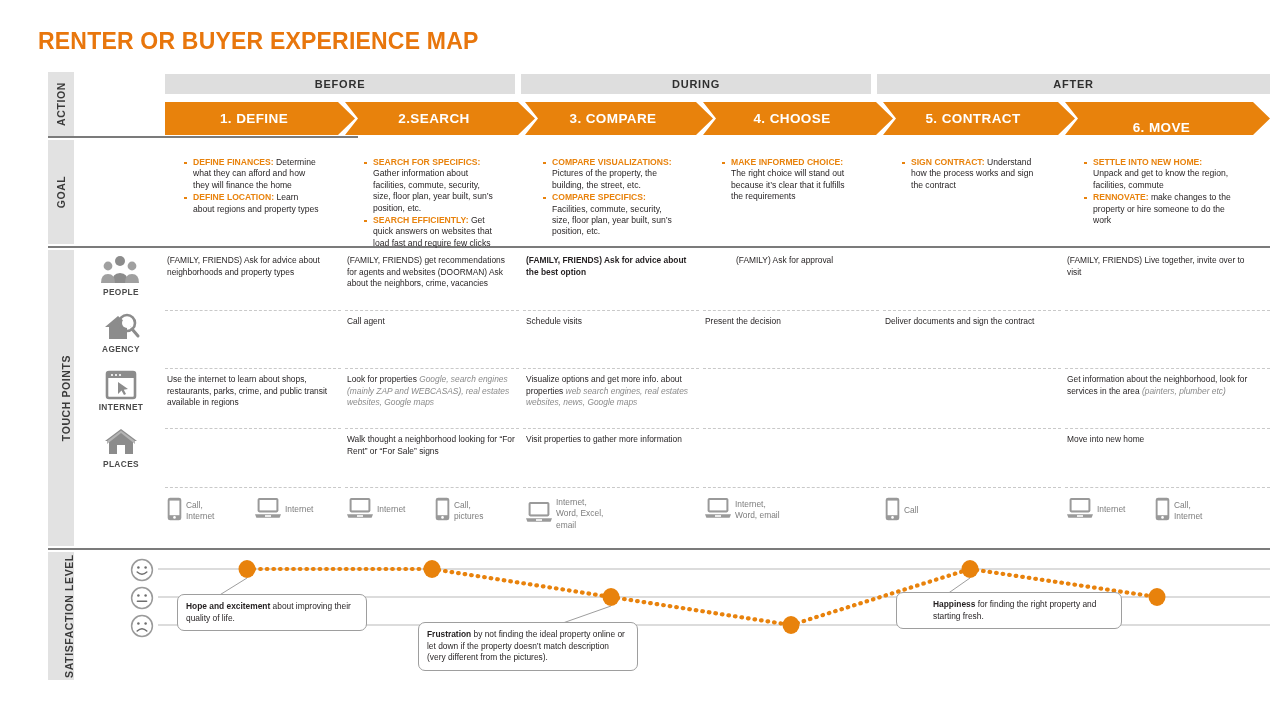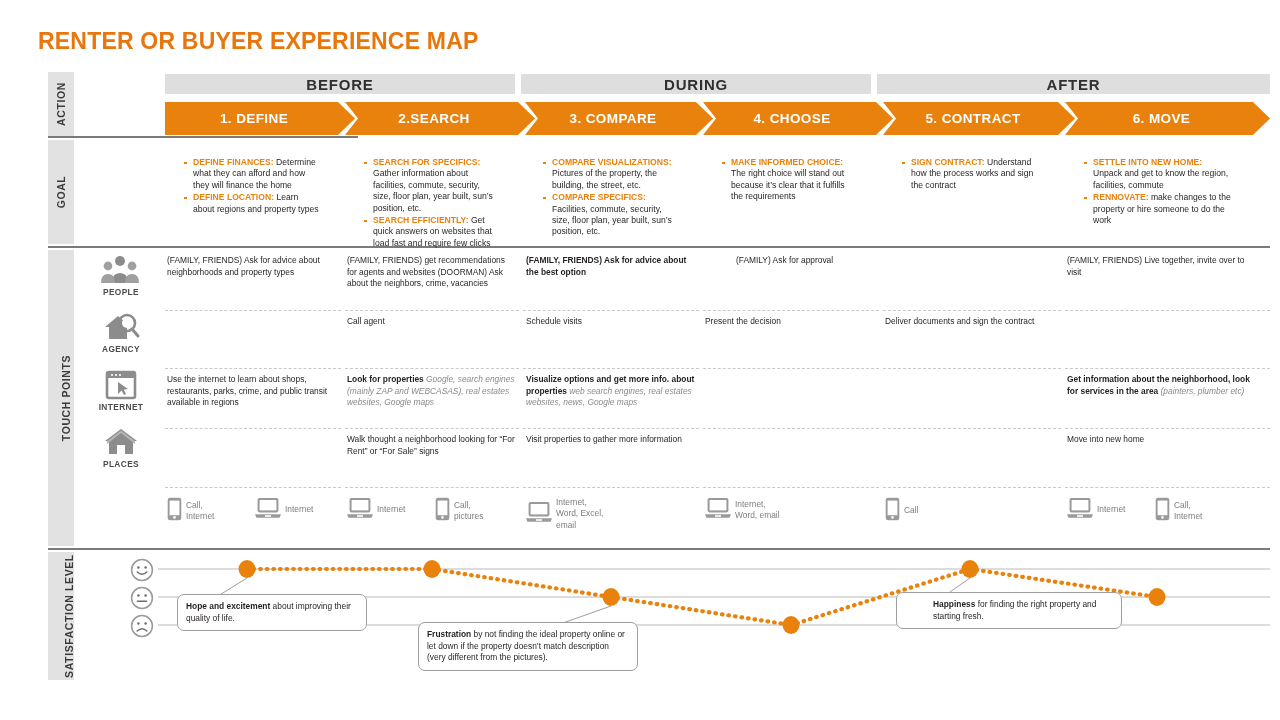--- a/index.html
+++ b/index.html
@@ -39,21 +39,21 @@
   .vb-touch{top:250px;height:296px;}
   .vb-sat{top:552px;height:128px;}
 
   
   .srule{position:absolute;height:2px;background:#7b7b7b;}
 
   
   .grpbar{
     position:absolute;height:20px;background:#DEDEDE;
     display:flex;align-items:center;justify-content:center;
-    font-size:15px;font-weight:bold;letter-spacing:.8px;color:#2f2f2f;
+    font-size:11px;font-weight:bold;letter-spacing:.8px;color:#2f2f2f;
   }
 
   
   .chev{
     position:absolute;height:33px;background:#E8820C;
     display:flex;align-items:center;justify-content:center;
     color:#fff;font-size:13.5px;font-weight:bold;letter-spacing:.4px;
     clip-path:polygon(0 0, calc(100% - 17px) 0, 100% 50%, calc(100% - 17px) 100%, 0 100%);
   }
   .chev.notch{
@@ -69,21 +69,21 @@
   }
   .goalcell li:before{
     content:"";position:absolute;left:1px;top:4.5px;
     width:2.5px;height:2.5px;background:#E8820C;
   }
   .gk{color:#E8820C;font-weight:bold;}
 
   
   .rowline{position:absolute;height:0;border-top:1px dashed #c9c9c9;}
   .tpcell{position:absolute;font-size:8.4px;line-height:11.6px;color:#231f20;}
-  .tpcell b{font-weight:bold;margin-top:48px;}
+  .tpcell b{font-weight:normal;margin-top:48px;}
   .tpcell i{font-style:italic;color:#8a8a8a;}
 
   
   .ricon{position:absolute;width:86px;text-align:center;}
   .ricon .lbl{
     font-size:8.3px;font-weight:bold;letter-spacing:.4px;color:#4a4a4a;
     margin-top:2px;
   }
   .ricon svg{display:block;margin:0 auto;}
 
@@ -144,21 +144,21 @@
     </div>
   <div class="chev notch" style="left:525px;top:102px;width:188px;">
       <span>3. COMPARE</span>
     </div>
   <div class="chev notch" style="left:703px;top:102px;width:190px;">
       <span>4. CHOOSE</span>
     </div>
   <div class="chev notch" style="left:883px;top:102px;width:192px;">
       <span>5. CONTRACT</span>
     </div>
-  <div class="chev notch" style="left:1065px;top:102px;width:205px;">
+  <div class="chev notch" style="left:1065px;top:102px;width:205px;align-items:flex-end;">
       <span>6. MOVE</span>
     </div>
 
   <div class="goalcell" id="goal-0" style="left:167px;top:141px;width:168px;">
       <ul>
         <li><span class="gk">DEFINE FINANCES:</span><span> Determine what they can afford and how they will finance the home</span></li>
         <li><span class="gk">DEFINE LOCATION:</span><span> Learn about regions and property types</span></li>
       </ul>
     </div>
   <div class="goalcell" id="goal-1" style="left:347px;top:141px;width:168px;">

